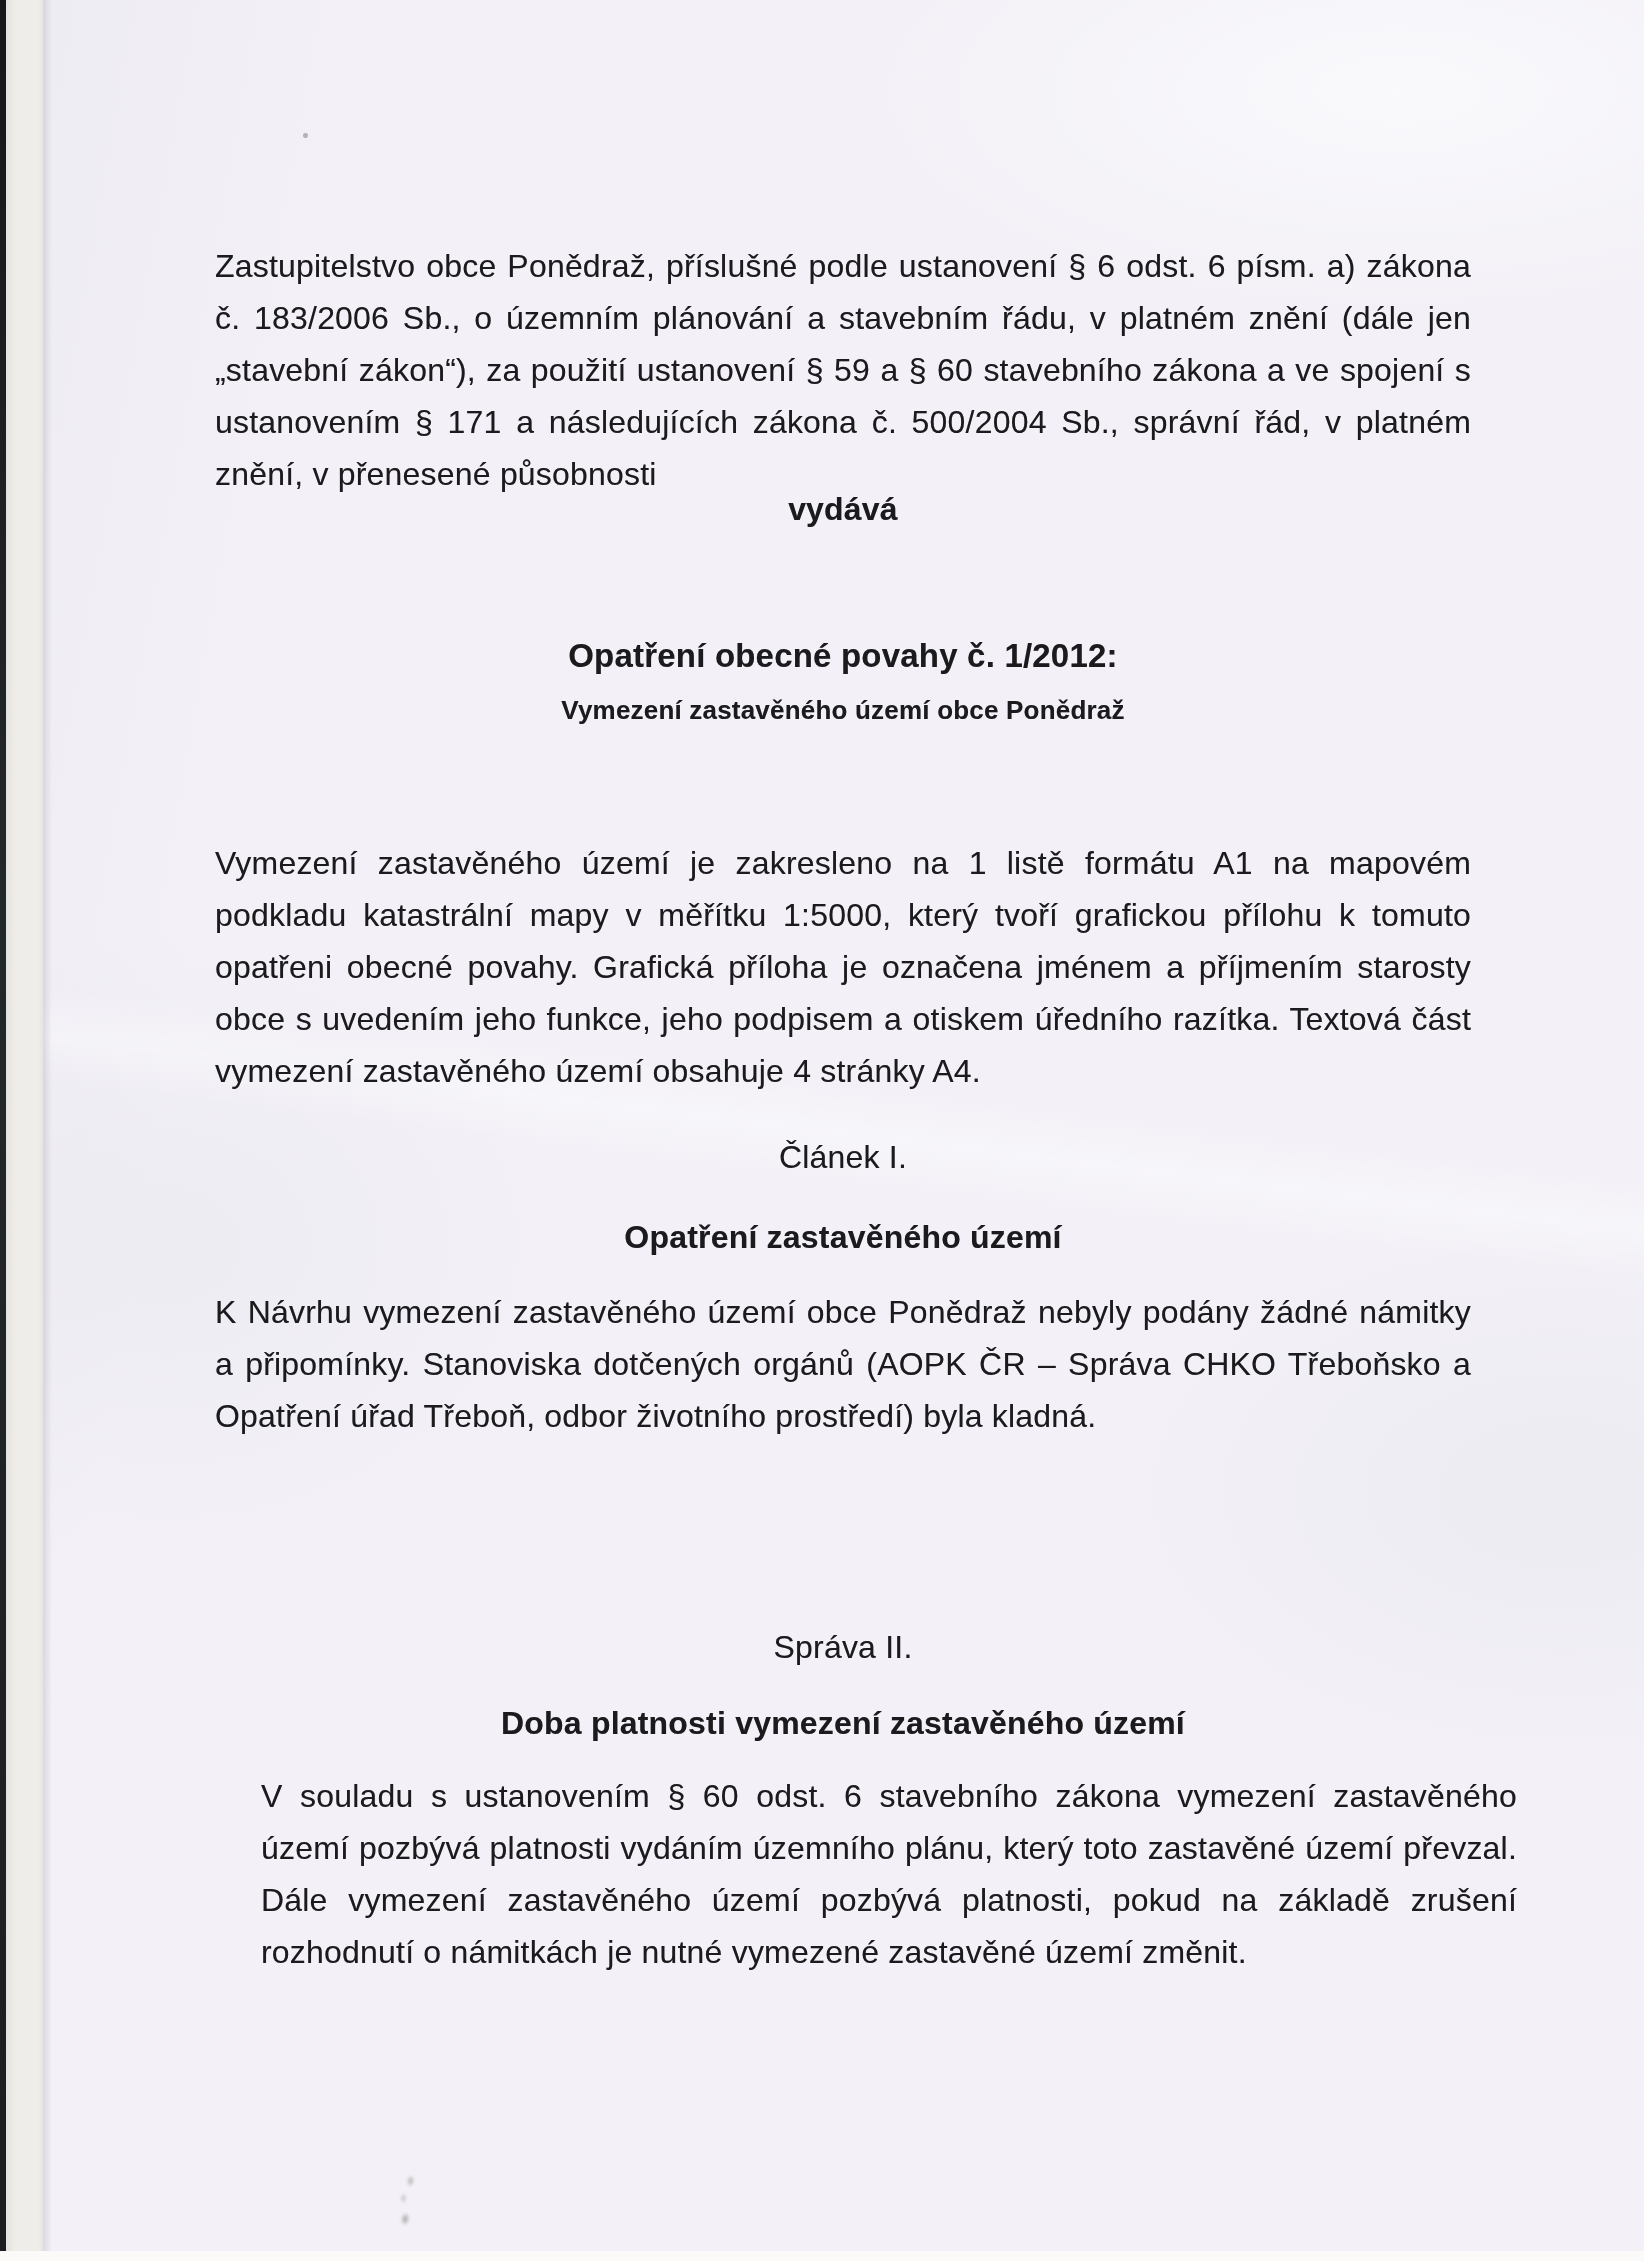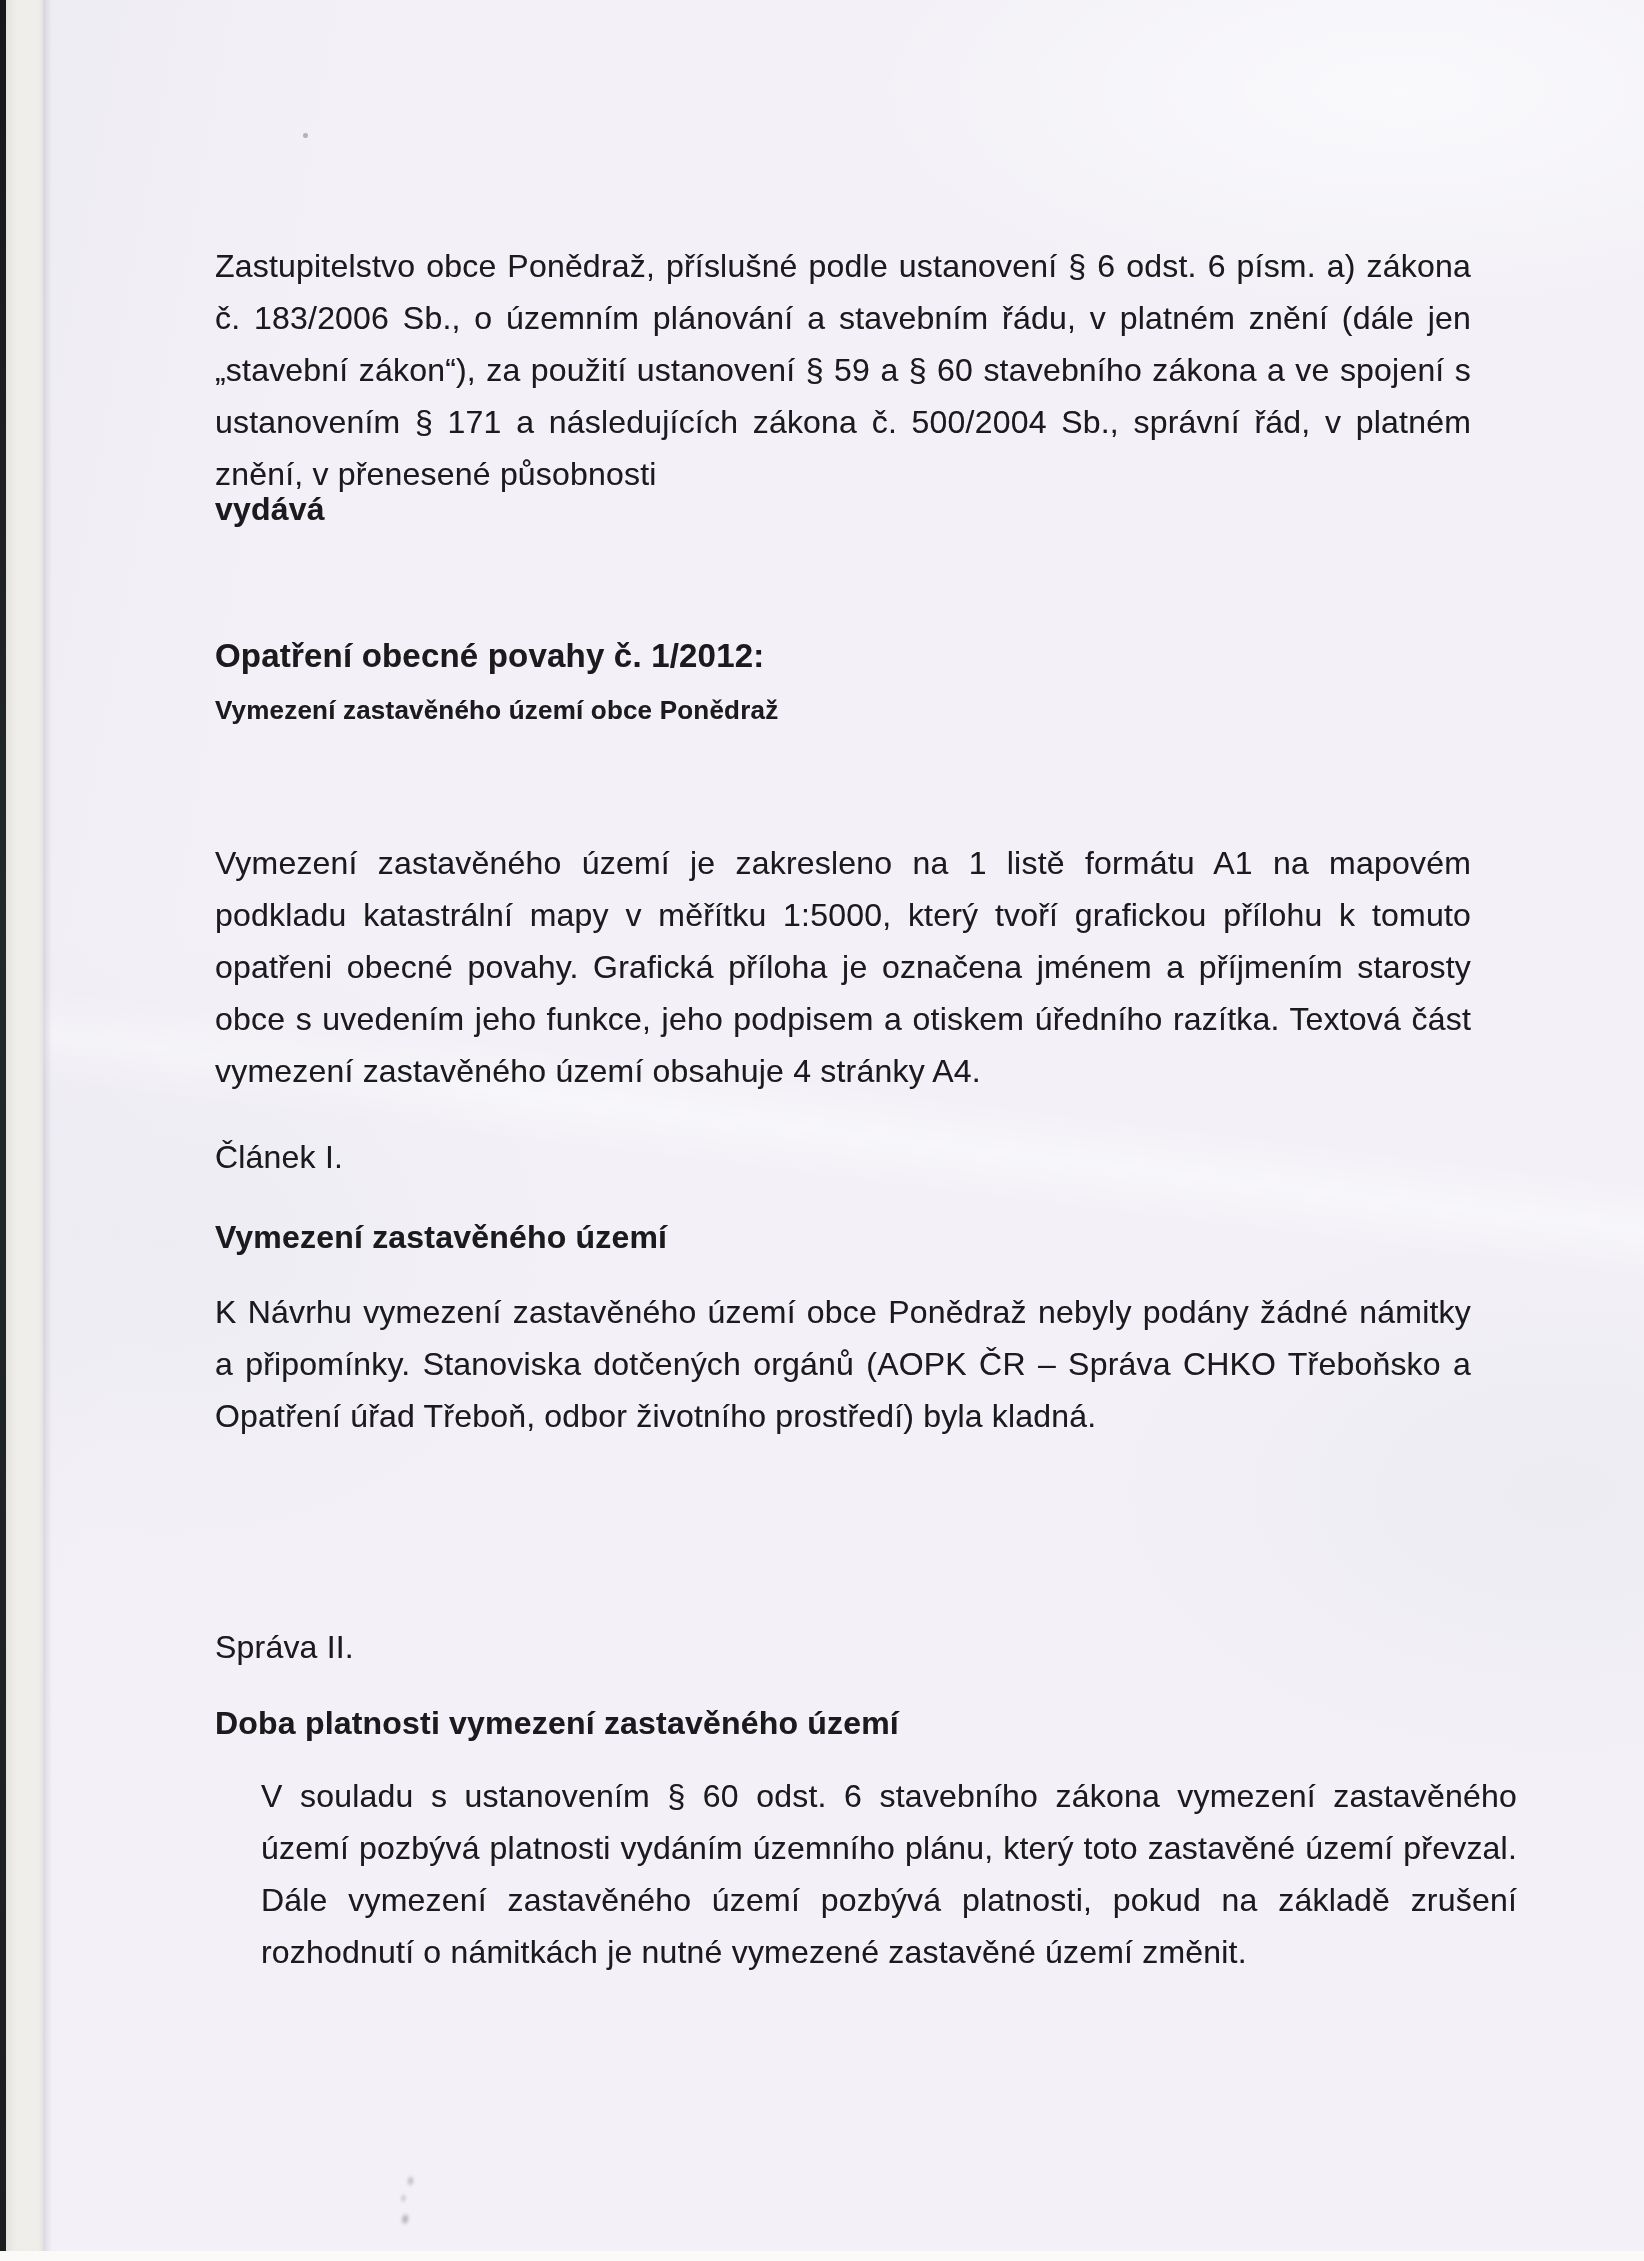--- a/index.html
+++ b/index.html
@@ -85,21 +85,21 @@
     width: 1256px;
     font-size: 32px;
     line-height: 52px;
     text-align: justify;
     text-justify: inter-word;
     letter-spacing: 0.2px;
     text-shadow: 0 0 0.6px rgba(30,30,35,0.35);
     white-space: normal;
   }
   .center {
-    text-align: left;
+    text-align: center;
   }
   .bold {
     font-weight: bold;
   }
   #p1  { top: 208px; }
   #vydava { top: 451px; }
   #t1  { top: 590px;  font-size: 33px; margin-top: 40px; }
   #t2  { top: 658px; font-size: 26px; }
   #p2  { top: 805px; }
   #c1  { top: 1099px; }
@@ -127,21 +127,21 @@
   <p class="txt center bold" id="vydava">vydává</p>
 
   <p class="txt center bold" id="t1">Opatření obecné povahy č. 1/2012:</p>
 
   <p class="txt center bold" id="t2">Vymezení zastavěného území obce Ponědraž</p>
 
   <p class="txt" id="p2">Vymezení zastavěného území je zakresleno na 1 listě formátu A1 na mapovém podkladu katastrální mapy v měřítku 1:5000, který tvoří grafickou přílohu k tomuto opatřeni obecné povahy. Grafická příloha je označena jménem a příjmením starosty obce s uvedením jeho funkce, jeho podpisem a otiskem úředního razítka. Textová část vymezení zastavěného území obsahuje 4 stránky A4.</p>
 
   <p class="txt center" id="c1">Článek I.</p>
 
-  <p class="txt center bold" id="c1s">Vymezení zastavěného území</p>
+  <p class="txt center bold" id="c1s">Opatření zastavěného území</p>
 
   <p class="txt" id="p3">K Návrhu vymezení zastavěného území obce Ponědraž nebyly podány žádné námitky a připomínky. Stanoviska dotčených orgánů (AOPK ČR – Správa CHKO Třeboňsko a Opatření úřad Třeboň, odbor životního prostředí) byla kladná.</p>
 
 
   <p class="txt center" id="c2">Správa II.</p>
 
   <p class="txt center bold" id="c2s">Doba platnosti vymezení zastavěného území</p>
 
   <p class="txt" id="p5">V souladu s ustanovením § 60 odst. 6 stavebního zákona vymezení zastavěného území pozbývá platnosti vydáním územního plánu, který toto zastavěné území převzal. Dále vymezení zastavěného území pozbývá platnosti, pokud na základě zrušení rozhodnutí o námitkách je nutné vymezené zastavěné území změnit.</p>
 

